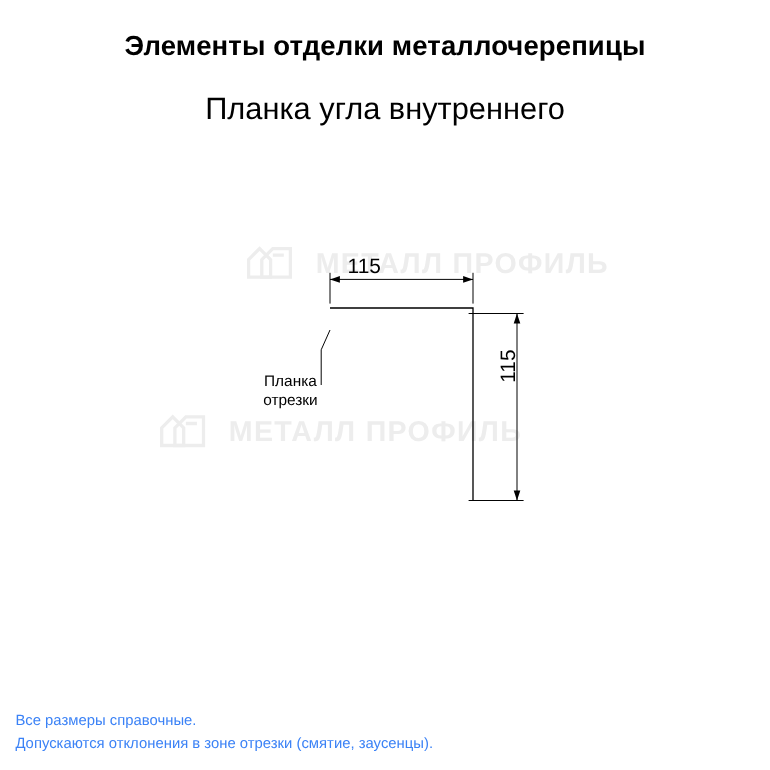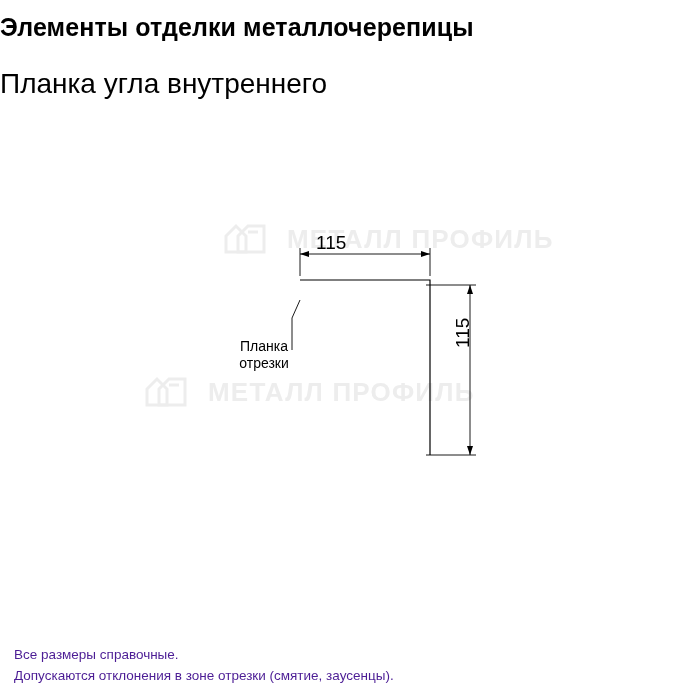--- a/index.html
+++ b/index.html
@@ -13,23 +13,24 @@
     height: 700px;
     position: relative;
     overflow: hidden;
     font-family: "Liberation Sans", sans-serif;
     color: #000000;
   }
 
   
   .title-block {
     position: absolute;
-    top: 12px;
+    top: 27px;
     left: 0;
     width: 700px;
+    text-align: center;
   }
   .main-title {
     font-size: 25px;
     font-weight: bold;
     line-height: 30px;
     margin: 0;
     letter-spacing: 0.1px;
   }
   .sub-title {
     font-size: 28px;
@@ -109,21 +110,21 @@
     width: 82px;
   }
 
   
   .footer {
     position: absolute;
     left: 14px;
     bottom: 14px;
     font-size: 13.5px;
     line-height: 21px;
-    color: #4c1d95;
+    color: #3b82f6;
   }
   .footer div { white-space: nowrap; }
 </style>
 </head>
 <body>
 
 <div class="watermark wm-1">
   <span class="wm-logo">
     <svg width="42" height="34" viewBox="0 0 42 34" xmlns="http://www.w3.org/2000/svg">
       <path d="M2 14 L12 4 L22 14 L22 30 L2 30 Z" fill="none" stroke="#ededed" stroke-width="3"></path>

